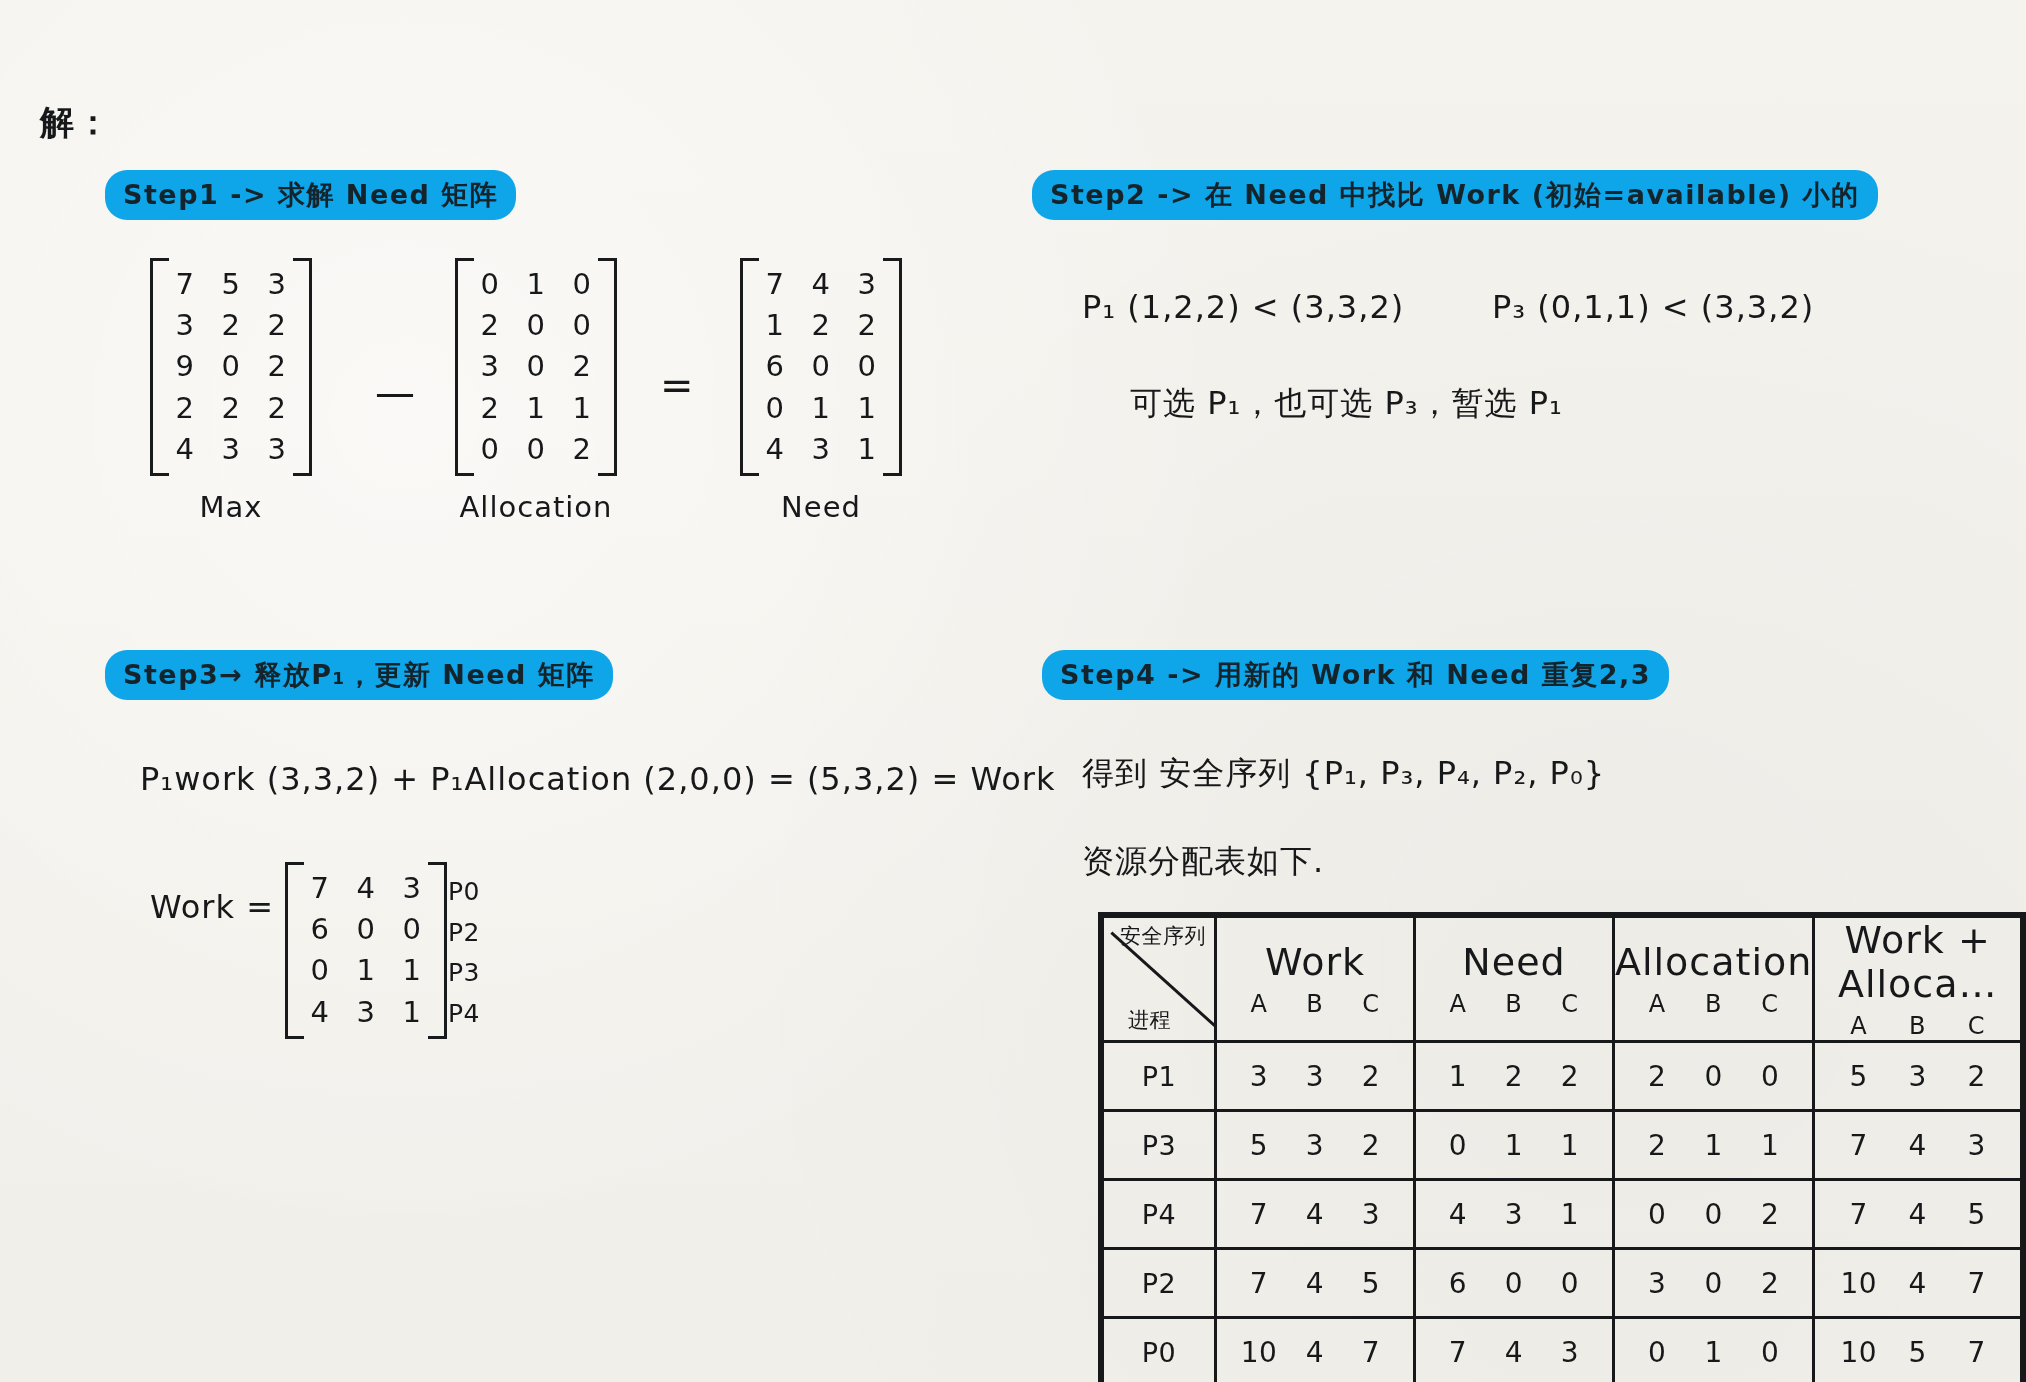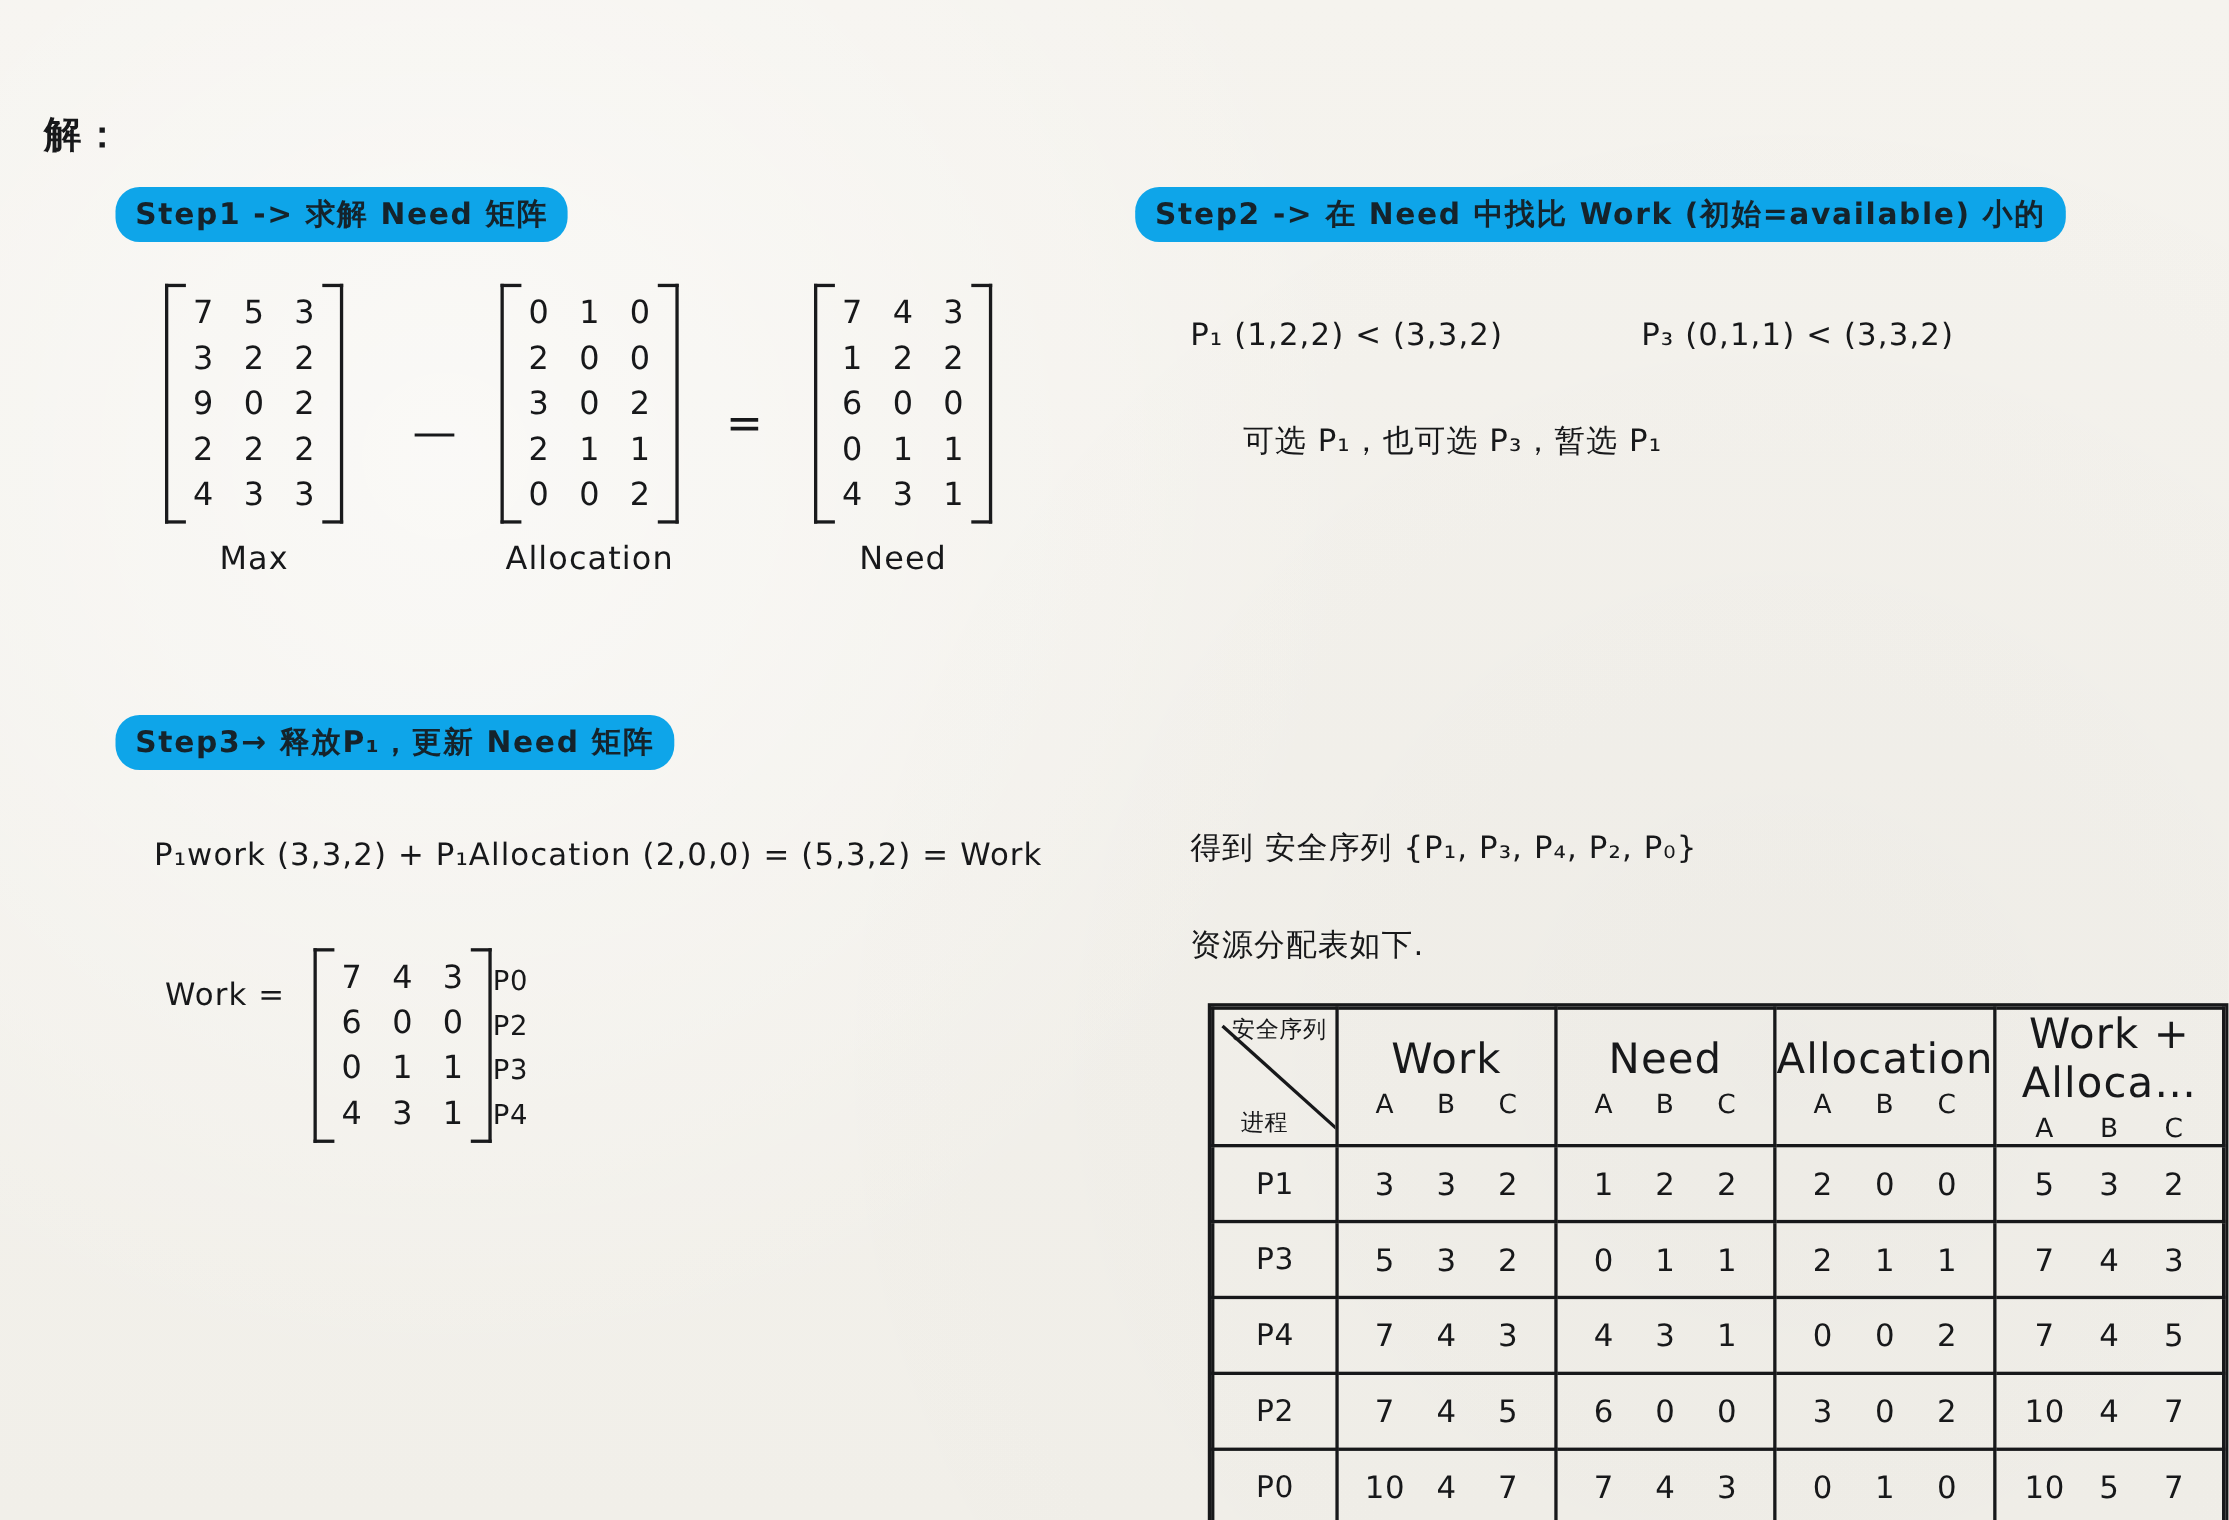--- a/index.html
+++ b/index.html
@@ -111,21 +111,21 @@
     letter-spacing: 1px;
   }
   .op {
     position: absolute;
     font-size: 40px;
     font-weight: 500;
   }
 
   .txt {
     position: absolute;
-    font-size: 28px;
+    font-size: 32px;
     letter-spacing: 1px;
     white-space: nowrap;
   }
 
   
   .rowlabels {
     position: absolute;
     font-size: 25px;
     line-height: 1.62;
   }
@@ -346,20 +346,21 @@
     </div>
   </div>
 
   <div class="hw rowlabels" style="left:448px; top:872px;">
     <div>P0</div>
     <div>P2</div>
     <div>P3</div>
     <div>P4</div>
   </div>
 
+  <div class="hl" style="left:1042px; top:650px;">Step4 -&gt; 用新的 Work 和 Need 重复2,3</div>
   <div class="hw txt" style="left:1082px; top:752px;">得到 安全序列 {P₁, P₃, P₄, P₂, P₀}</div>
   <div class="hw txt" style="left:1082px; top:840px;">资源分配表如下.</div>
 
   <div class="res-table hw" style="left:1098px; top:912px;">
     <table>
       <tbody>
           <tr>
         <td class="corner">
           <div class="diag"></div>
           <div class="c-top">安全序列</div>

